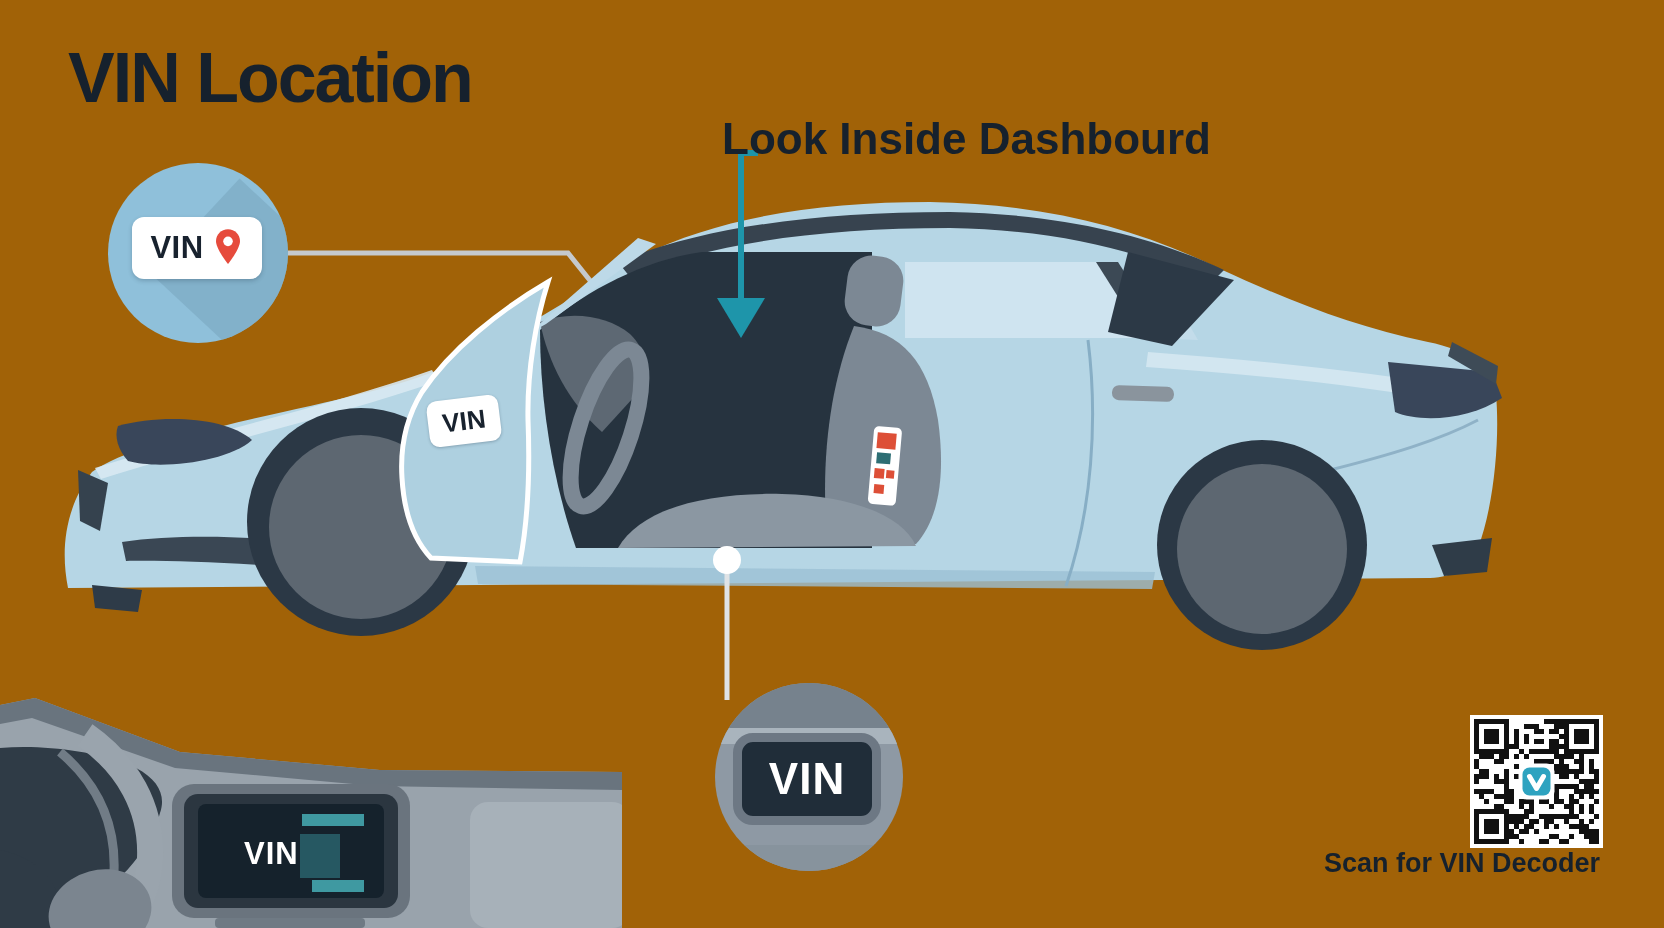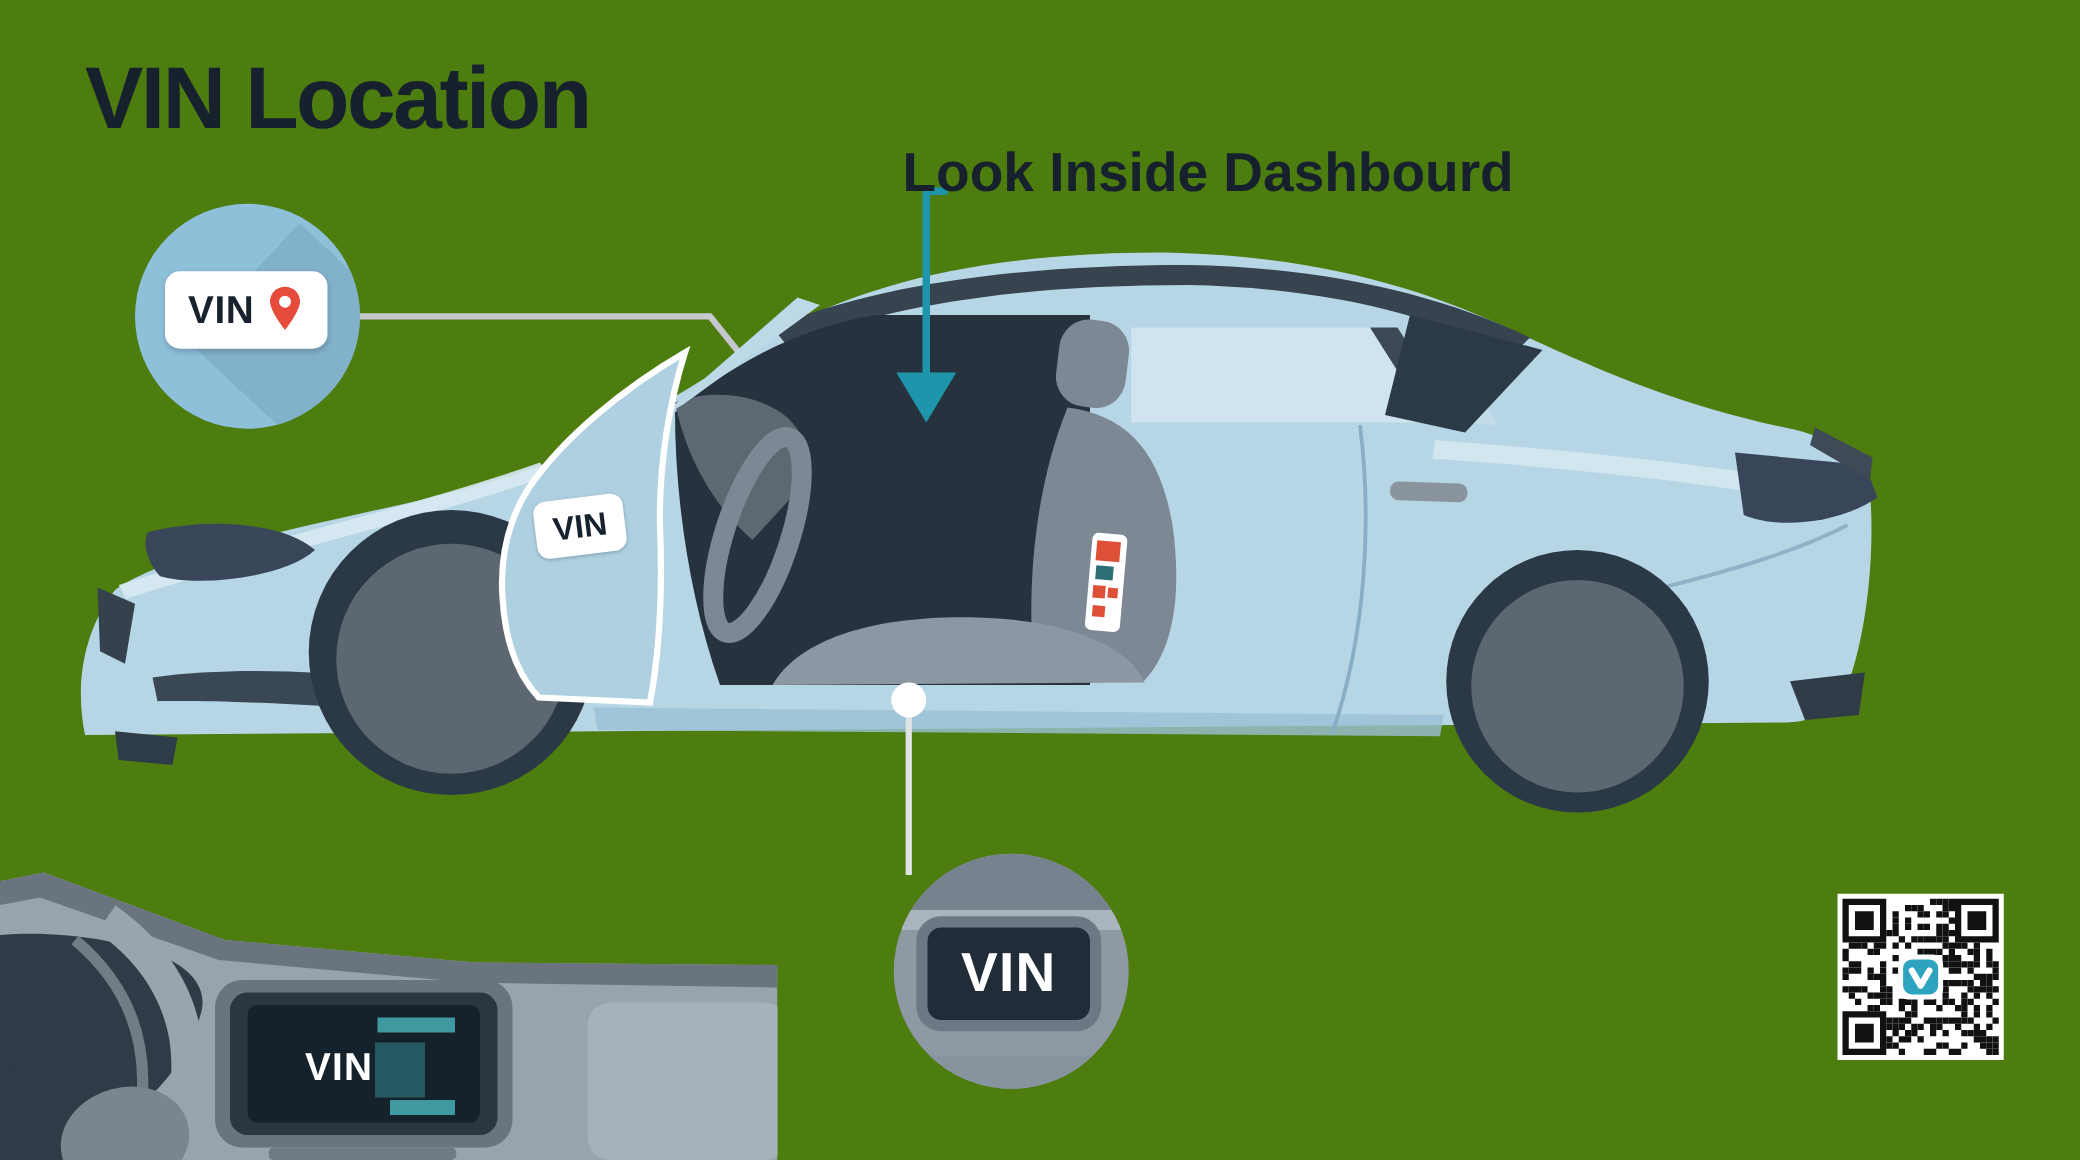--- a/index.html
+++ b/index.html
@@ -1,16 +1,16 @@
 <!DOCTYPE html>
 <html><head>
 <meta charset="utf-8">
 <style>
   html,body{margin:0;padding:0;background:#ffffff;}
-  #stage{position:relative;width:1664px;height:928px;background:#4d7c0f;overflow:hidden;
+  #stage{position:relative;width:1664px;height:928px;background:#a16207;overflow:hidden;
          font-family:"Liberation Sans", sans-serif;color:#18222e;}
   #art{position:absolute;left:0;top:0;width:1664px;height:928px;}
   .abs{position:absolute;}
   .page-title{left:68px;top:38px;font-size:70px;font-weight:bold;letter-spacing:-2px;color:#16212d;}
   
   .pin-circle{left:108px;top:163px;width:180px;height:180px;border-radius:50%;
               background:#8fc0da;overflow:hidden;}
   .pin-shadow{position:absolute;left:55px;top:80px;width:240px;height:130px;background:#7aa6bf;
               transform:rotate(43deg);opacity:.6;}
   .pin-label{position:absolute;left:24px;top:54px;width:130px;height:62px;background:#ffffff;
@@ -401,13 +401,14 @@
 
   <div class="abs look-inside">Look Inside Dashbourd</div>
 
   <div class="abs door-label">VIN</div>
 
   <div class="abs jamb-plate">VIN</div>
 
 
   <div class="abs screen-text">VIN</div>
 
+  <div class="abs qr-caption">Scan for VIN Decoder</div>
 </div>
 
 </body></html>

